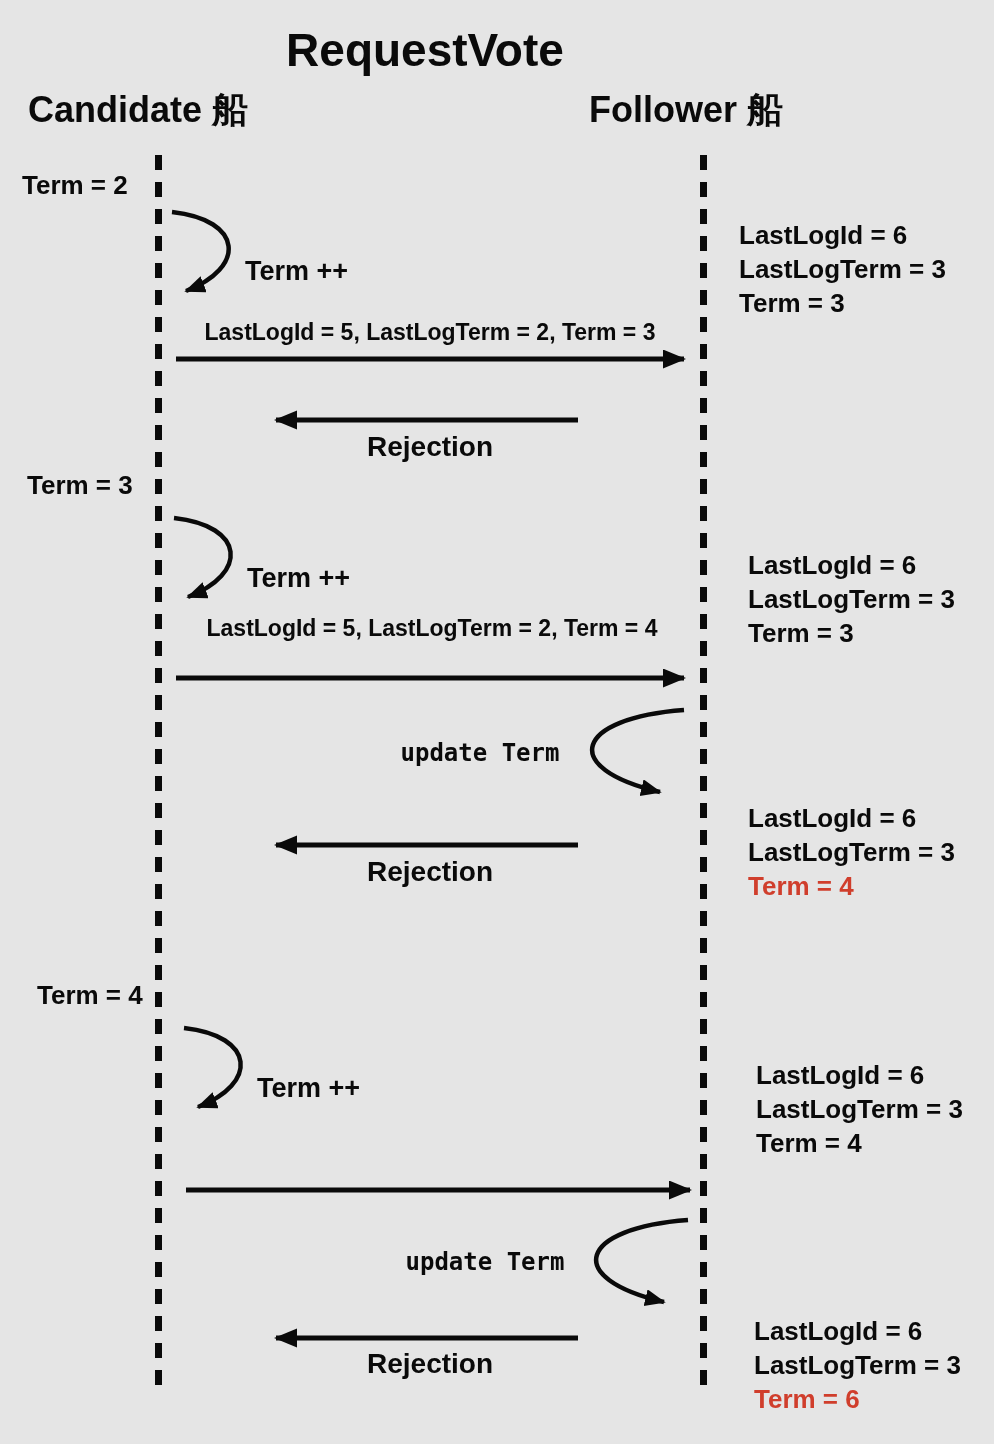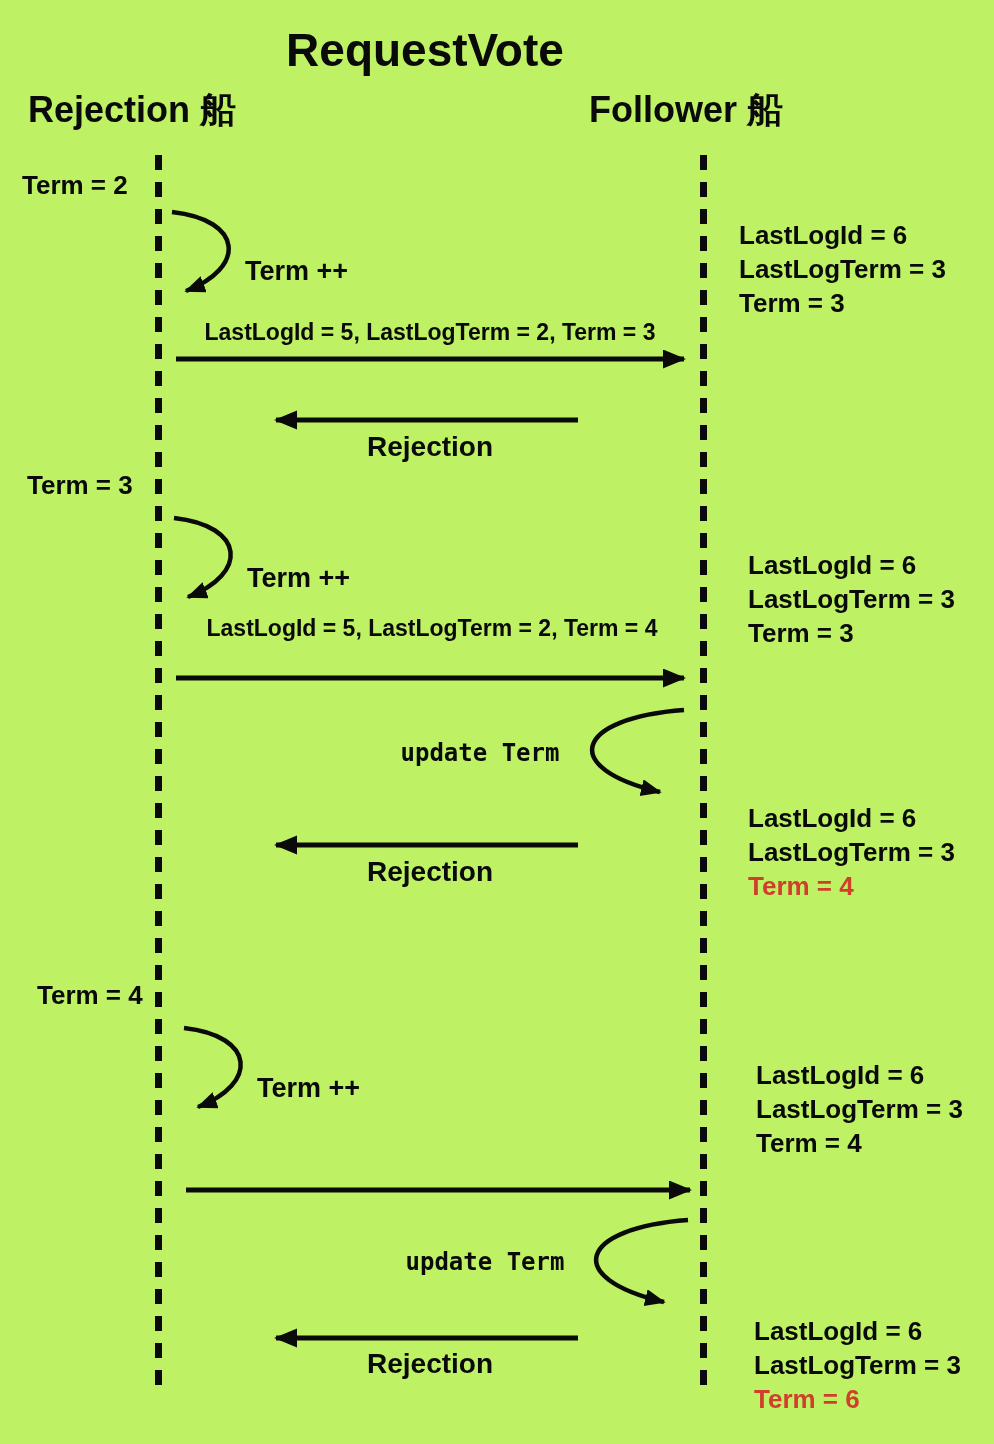--- a/index.html
+++ b/index.html
@@ -1,17 +1,17 @@
 <!DOCTYPE html>
 <html><head>
 <meta charset="utf-8">
 <style>
   html,body{margin:0;padding:0;background:#ffffff;}
   .canvas{
-    position:relative;width:994px;height:1444px;background:#bef264;overflow:hidden;
+    position:relative;width:994px;height:1444px;background:#e5e5e5;overflow:hidden;
     font-family:"Liberation Sans",sans-serif;
     --ink:#0a0a0a;--hl:#d03e2c;
   }
   .layer{position:absolute;left:0;top:0;}
   .t{position:absolute;font-weight:bold;color:var(--ink);white-space:nowrap;line-height:1;}
   .center{transform:translateX(-50%);}
   .title{font-size:46px;}
   .header{font-size:36px;}
   .lbl{font-size:26px;}
   .inc{font-size:27px;margin-top:20px;}
@@ -48,21 +48,21 @@
 
     <line class="stroke" x1="578" y1="420" x2="276" y2="420" stroke-width="5" marker-end="url(#ah)"></line>
     <line class="stroke" x1="578" y1="845" x2="276" y2="845" stroke-width="5" marker-end="url(#ah)"></line>
     <line class="stroke" x1="578" y1="1338" x2="276" y2="1338" stroke-width="5" marker-end="url(#ah)"></line>
 
     <path class="stroke" d="M 684 710 C 575 718 558 768 660 792" stroke-width="4.5" marker-end="url(#ah)"></path>
     <path class="stroke" d="M 688 1220 C 579 1228 562 1278 664 1302" stroke-width="4.5" marker-end="url(#ah)"></path>
   </svg>
 
   <div class="t title center" style="left:425px;top:27px;">RequestVote</div>
-  <div class="t header" style="left:28px;top:92px;">Rejection 船</div>
+  <div class="t header" style="left:28px;top:92px;">Candidate 船</div>
   <div class="t header" style="left:589px;top:92px;">Follower 船</div>
 
   <div class="t lbl" style="left:22px;top:172px;">Term = 2</div>
   <div class="t lbl" style="left:27px;top:472px;">Term = 3</div>
   <div class="t lbl" style="left:37px;top:982px;">Term = 4</div>
 
   <div class="t inc" style="left:245px;top:238px;">Term ++</div>
   <div class="t inc" style="left:247px;top:545px;">Term ++</div>
   <div class="t inc" style="left:257px;top:1055px;">Term ++</div>
 

